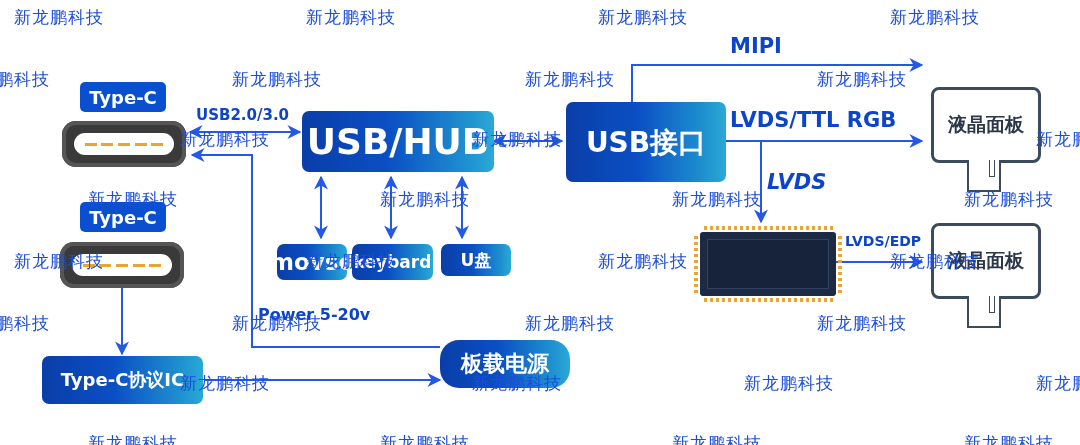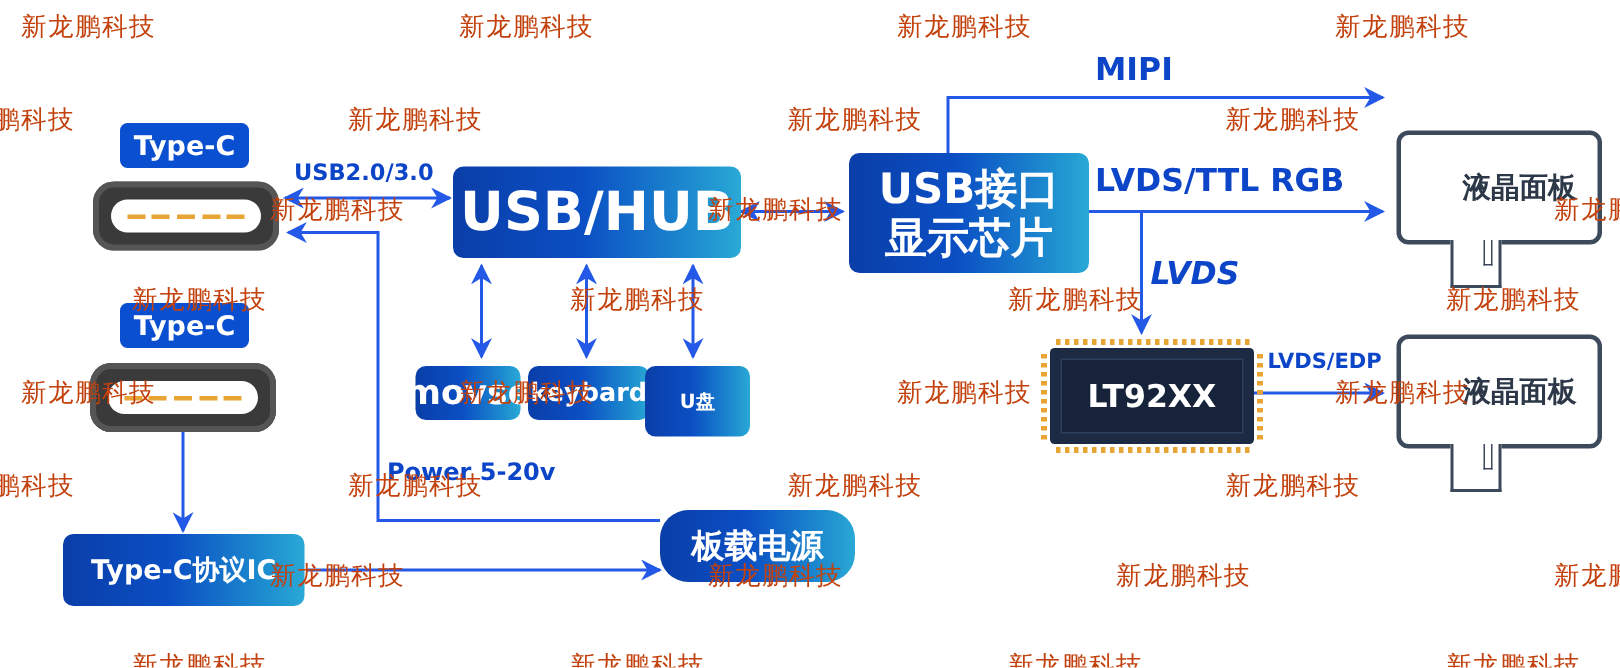--- a/index.html
+++ b/index.html
@@ -1,32 +1,32 @@
 <!DOCTYPE html>
 <html><head>
 <meta charset="utf-8">
 <style>
   html, body { margin:0; padding:0; background:#ffffff; }
   body { width:1080px; height:445px; position:relative; overflow:hidden;
          font-family:"DejaVu Sans", "Liberation Sans", sans-serif; }
-  .wm { position:absolute; color:#c2410c; font-size:17px; white-space:nowrap;
+  .wm { position:absolute; color:#1d4ed8; font-size:17px; white-space:nowrap;
         font-family:"DejaVu Sans", sans-serif; letter-spacing:1px; z-index:5; pointer-events:none; }
   .box { position:absolute; border-radius:7px; color:#fff; font-weight:bold;
          display:flex; align-items:center; justify-content:center; text-align:center;
          background:linear-gradient(90deg,#0a3ea8 0%,#0b4fc4 45%,#1e8fcf 85%,#2aa9d6 100%); }
   .tag { position:absolute; background:#0a4fcf; color:#fff; font-weight:bold; border-radius:5px;
          display:flex; align-items:center; justify-content:center; font-size:18px; }
   .label { position:absolute; color:#0c45c8; font-weight:bold; white-space:nowrap; }
   .typec { position:absolute; width:124px; height:46px; border-radius:14px; background:#3a3a3a;
            box-shadow: inset 0 0 0 4px #555; }
   .typec .slot { position:absolute; left:12px; top:12px; right:12px; bottom:12px; background:#fff;
                  border-radius:12px; display:flex; align-items:center; justify-content:space-evenly; padding:0 6px; }
   .typec .pin { width:12px; height:3px; background:#e8a535; }
   .panel { position:absolute; width:104px; height:70px; border:3px solid #3c4a5c; border-radius:8px; background:#fff;
-           display:flex; align-items:center; justify-content:center; font-size:19px; font-weight:bold; color:#2c3848;padding-left:27px; }
+           display:flex; align-items:center; justify-content:center; font-size:19px; font-weight:bold; color:#2c3848; }
   .stand { position:absolute; width:30px; height:30px; border:2px solid #3c4a5c; border-top:none; background:#fff; }
   .stand .cable { position:absolute; right:4px; top:0; width:4px; height:16px; border:1px solid #3c4a5c; border-top:none; }
   .chip { position:absolute; background:#1c2b43; border-radius:3px; }
   .chip .inner { position:absolute; left:7px; top:7px; right:7px; bottom:7px; background:#16233a;
                  border:1px solid #2f4262; color:#fff; font-size:21px; font-weight:bold; line-height:24px;
                  display:flex; flex-direction:column; align-items:center; justify-content:center; }
   svg.lines { position:absolute; left:0; top:0; z-index:2; }
   .front { z-index:3; }
 </style>
 </head>
@@ -88,31 +88,29 @@
 <div class="label front" style="left:196px;top:106px;font-size:15px;">USB2.0/3.0</div>
 <div class="label front" style="left:730px;top:34px;font-size:21px;">MIPI</div>
 <div class="label front" style="left:730px;top:108px;font-size:21px;text-align:center;">LVDS/TTL RGB</div>
 <div class="label front" style="left:767px;top:170px;font-size:21px;font-style:italic;">LVDS</div>
 <div class="label front" style="left:845px;top:233px;font-size:14px;">LVDS/EDP</div>
 <div class="label front" style="left:258px;top:305px;font-size:16px;">Power 5-20v</div>
 
 <div class="box front" style="left:302px;top:111px;width:192px;height:61px;font-size:36px;">USB/HUB</div>
 <div class="box front" style="left:566px;top:102px;width:160px;height:80px;font-size:28px;line-height:33px;flex-direction:column;">
   <span>USB接口</span>
-  <span>显示芯片</span>
 </div>
 <div class="box front" style="left:277px;top:244px;width:70px;height:36px;font-size:23px;">movse</div>
 <div class="box front" style="left:352px;top:244px;width:81px;height:36px;font-size:17px;">keybard</div>
-<div class="box front" style="left:430px;top:244px;width:70px;height:47px;font-size:13px;">U盘</div>
+<div class="box front" style="left:441px;top:244px;width:70px;height:32px;font-size:17px;">U盘</div>
 <div class="box front" style="left:42px;top:356px;width:161px;height:48px;font-size:18px;">Type-C协议IC</div>
 <div class="box front" style="left:440px;top:340px;width:130px;height:48px;font-size:22px;border-radius:19px;">板载电源</div>
 
 <div class="chip front" style="left:700px;top:232px;width:136px;height:64px;">
   <div class="inner">
-    <span>LT92XX</span>
   </div>
 </div>
 <svg class="front" style="position:absolute;left:694px;top:226px;" width="148" height="76">
   <g fill="#e8a535" id="pins">
       <rect x="10" y="0" width="3" height="4"></rect>
       <rect x="10" y="72" width="3" height="4"></rect>
       <rect x="16" y="0" width="3" height="4"></rect>
       <rect x="16" y="72" width="3" height="4"></rect>
       <rect x="22" y="0" width="3" height="4"></rect>
       <rect x="22" y="72" width="3" height="4"></rect>

